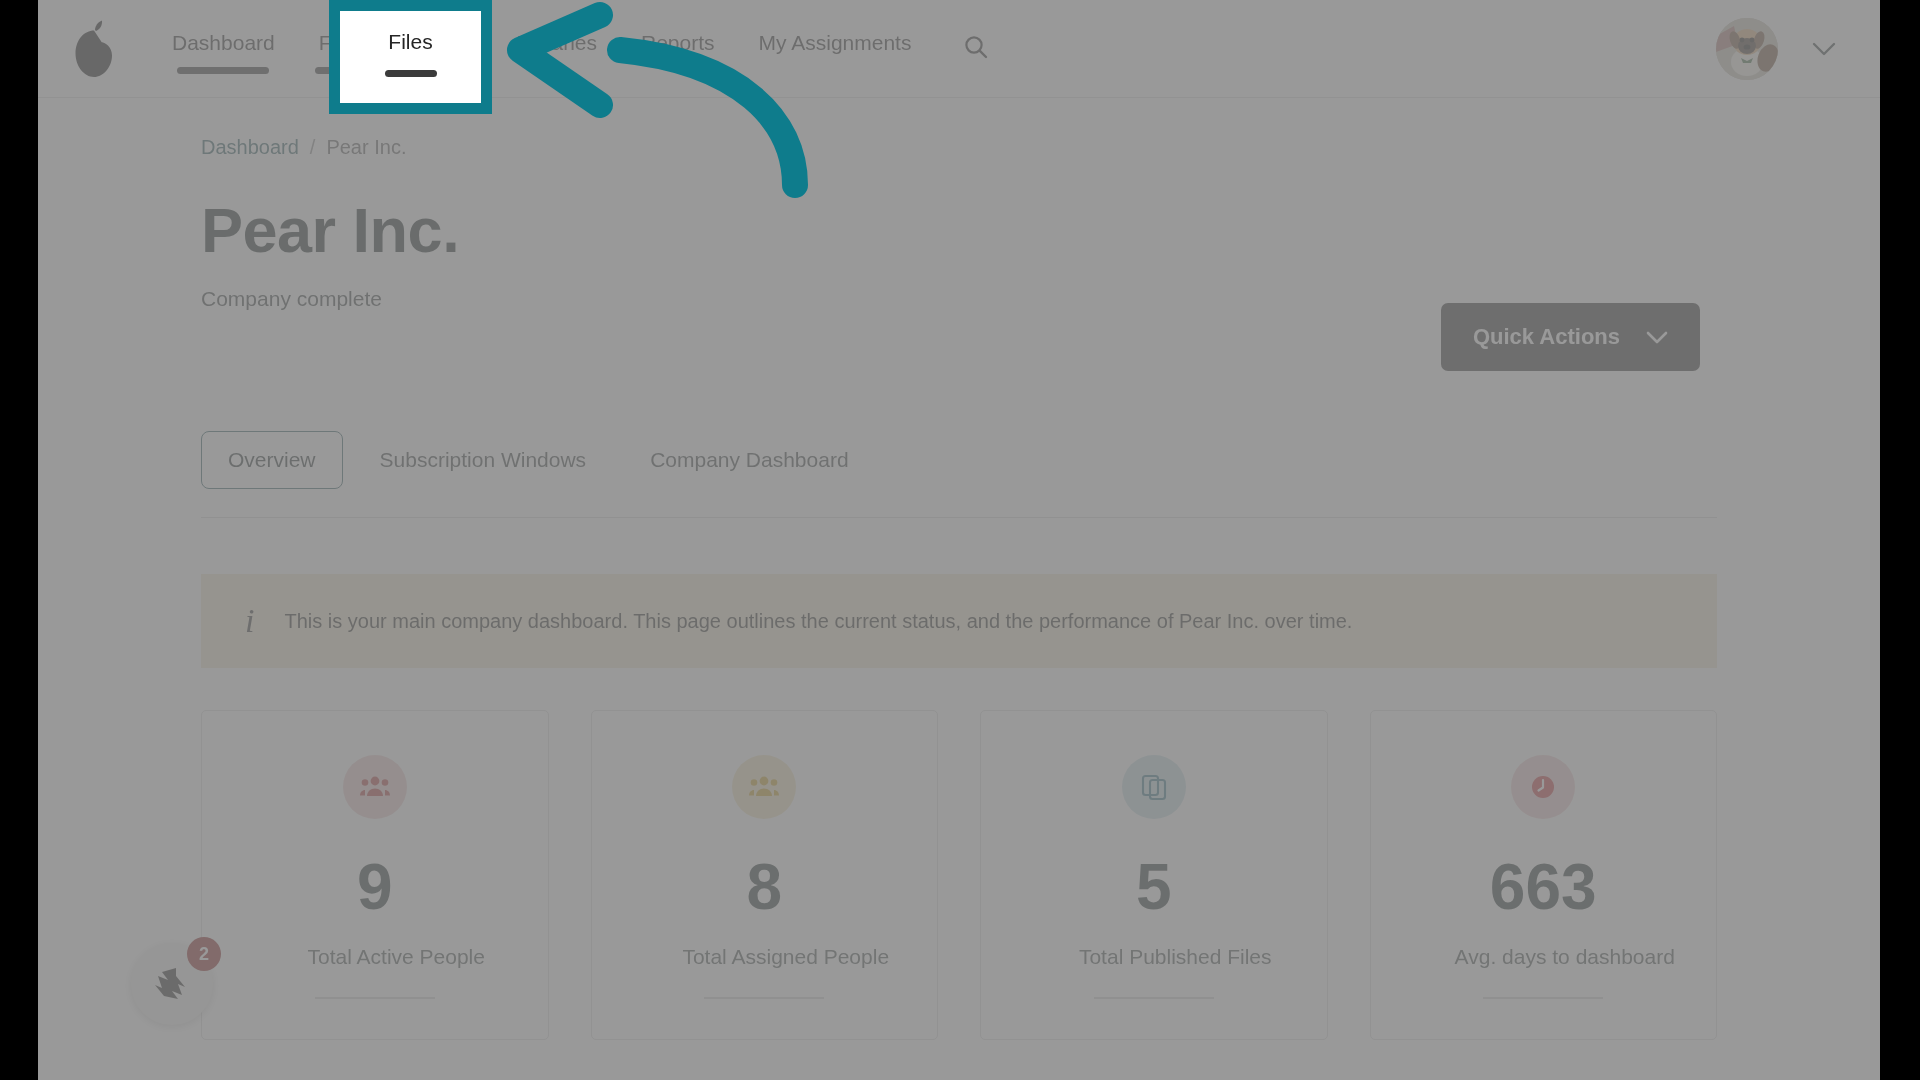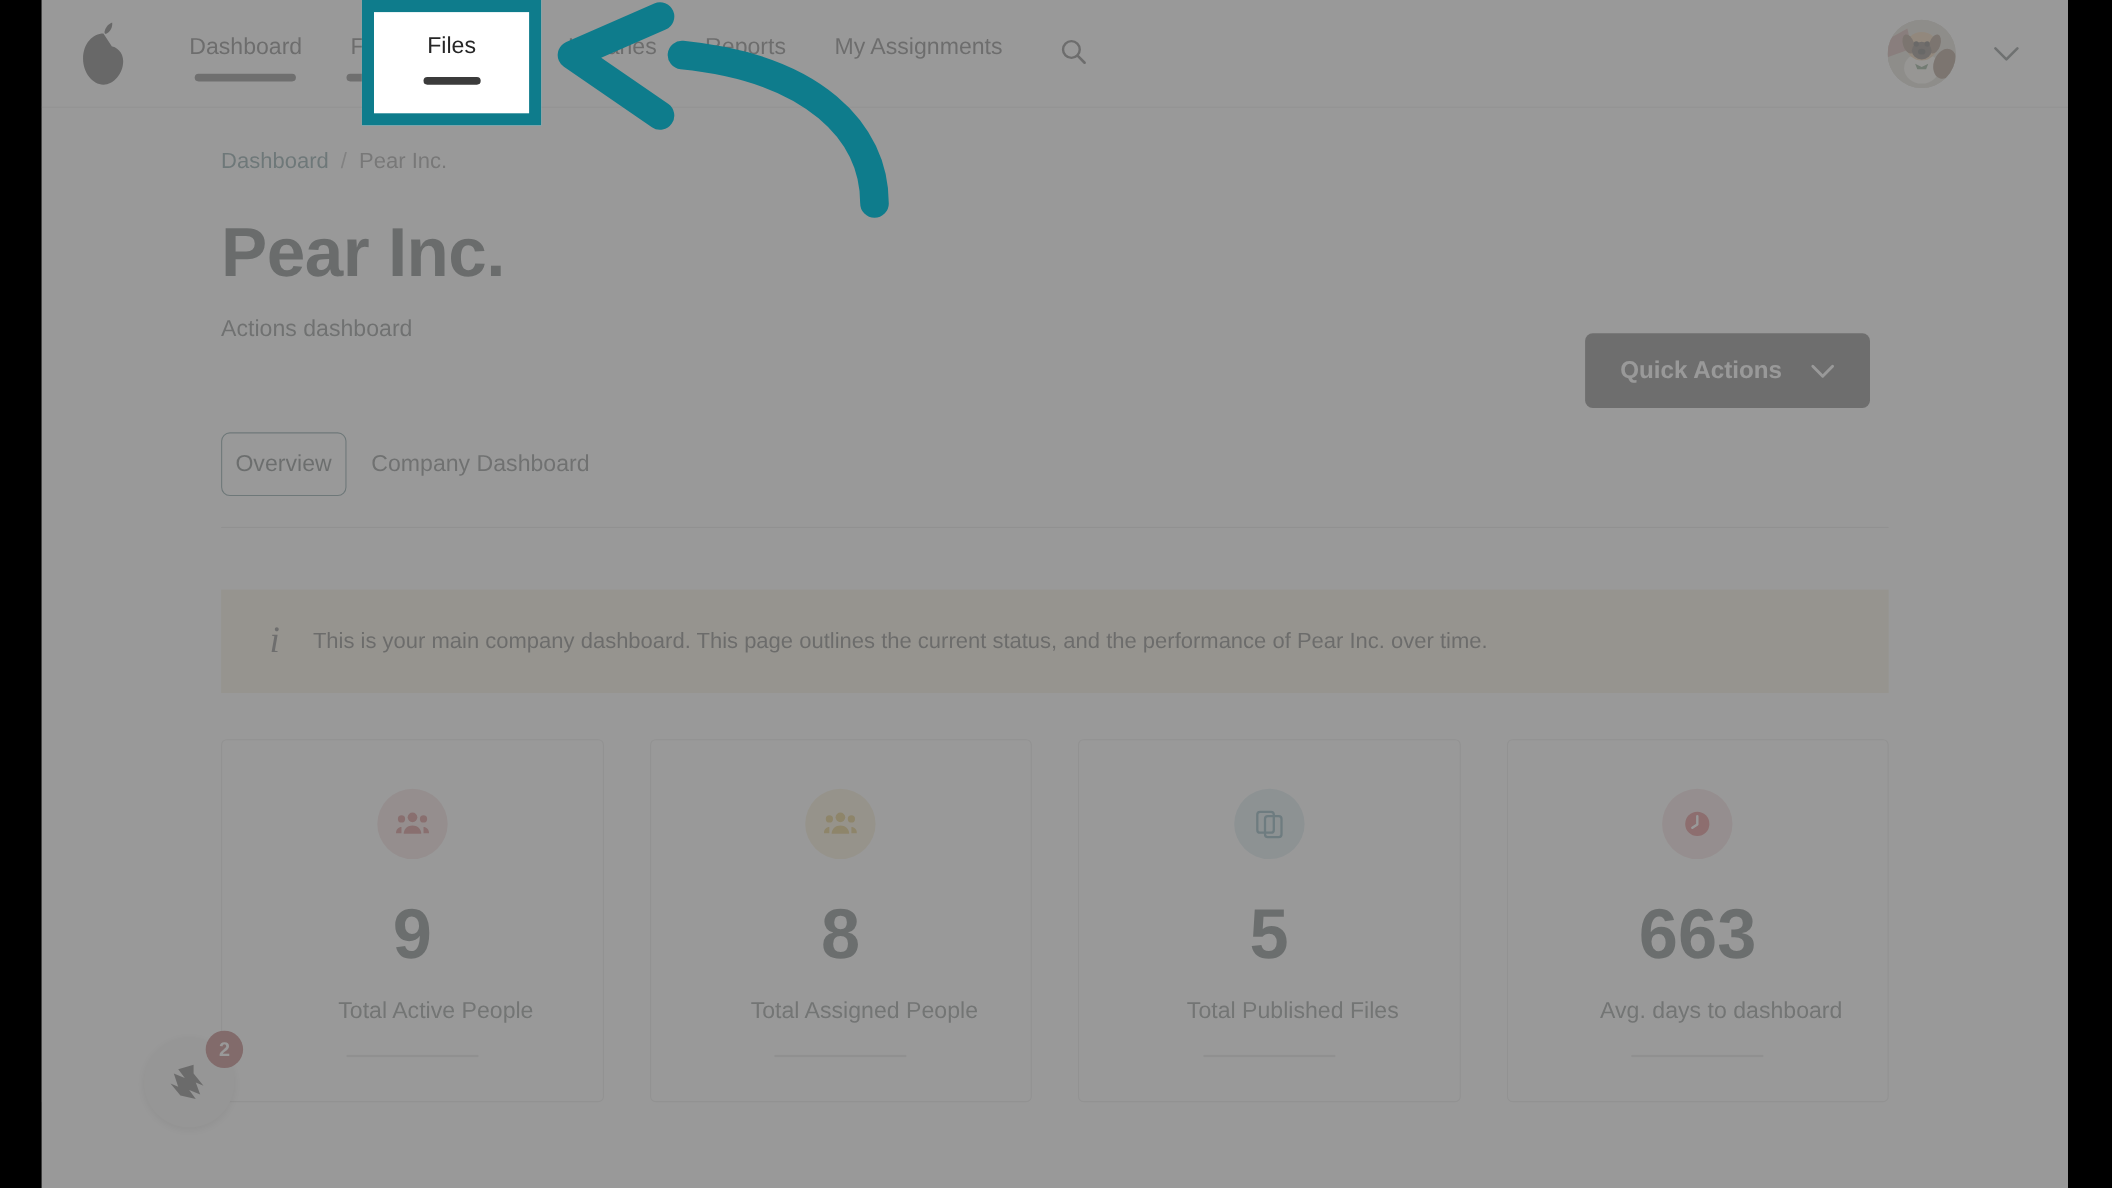--- a/index.html
+++ b/index.html
@@ -177,25 +177,26 @@
     margin-top: 82px;
     display: flex;
     align-items: center;
     gap: 10px;
     padding-bottom: 28px;
     border-bottom: 1px solid #d8d8d8;
   }
   .tab {
     font-size: 21px;
     color: #333b3a;
-    padding: 16px 12px;
+    padding: 16px 26px;
     border-radius: 8px;
     border: 1px solid transparent;
     cursor: pointer;
     white-space: nowrap;
+    margin-top: 38px;
   }
   .tab.active {
     border-color: #2b5a5f;
     color: #1f2b2a;
   }
 
   .info-banner {
     margin-top: 56px;
     background: #efe6cd;
     height: 94px;
@@ -403,32 +404,35 @@
 
     <div class="content">
 
       <div class="breadcrumb">
         <span class="crumb-link">Dashboard</span>
         <span class="crumb-sep">/</span>
         <span class="crumb-cur">Pear Inc.</span>
       </div>
 
       <h1 class="page-title">Pear Inc.</h1>
-      <div class="page-sub">Actions dashboard</div>
+      <div class="page-sub">Company complete</div>
 
       <button class="quick-actions">
         <span>Quick Actions</span>
         <svg width="22" height="13" viewBox="0 0 22 13">
           <polyline points="2,2 11,11 20,2" fill="none" stroke="#ffffff" stroke-width="2.6" stroke-linecap="round" stroke-linejoin="round"></polyline>
         </svg>
       </button>
 
       <div class="tabs">
         <div class="tab active">
           <span>Overview</span>
+        </div>
+        <div class="tab">
+          <span>Subscription Windows</span>
         </div>
         <div class="tab">
           <span>Company Dashboard</span>
         </div>
       </div>
 
       <div class="info-banner">
         <span class="info-i">i</span>
         <span class="info-text">This is your main company dashboard. This page outlines the current status, and the performance of Pear Inc. over time.</span>
       </div>

